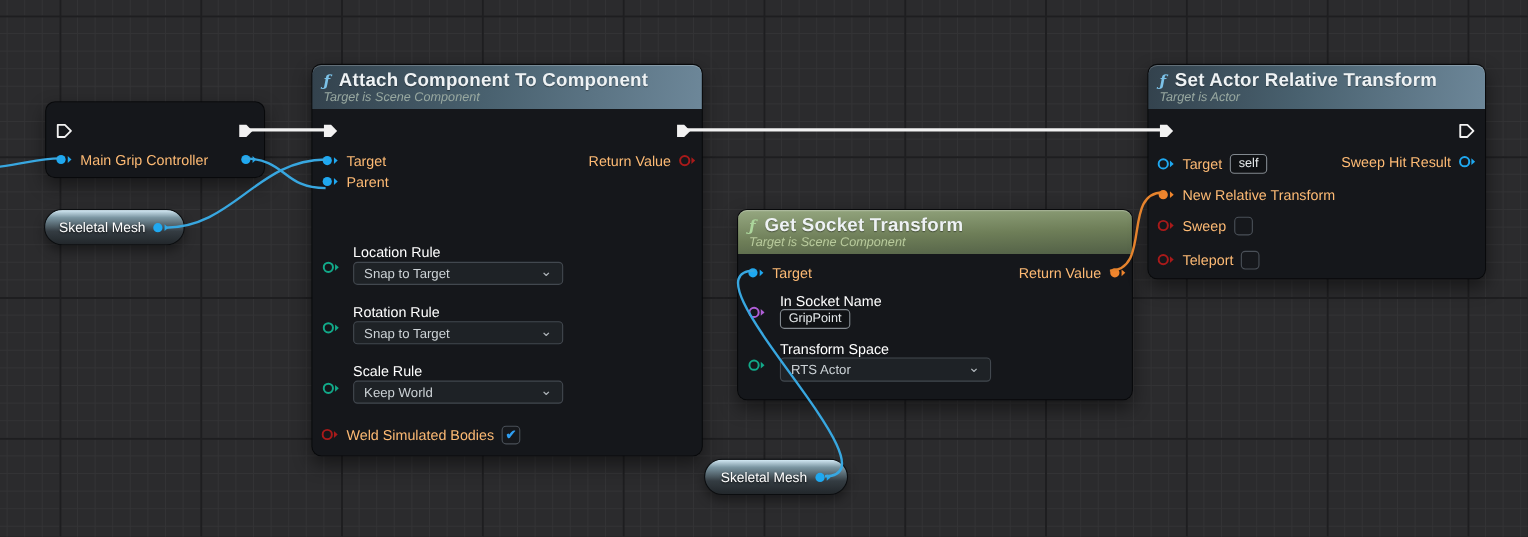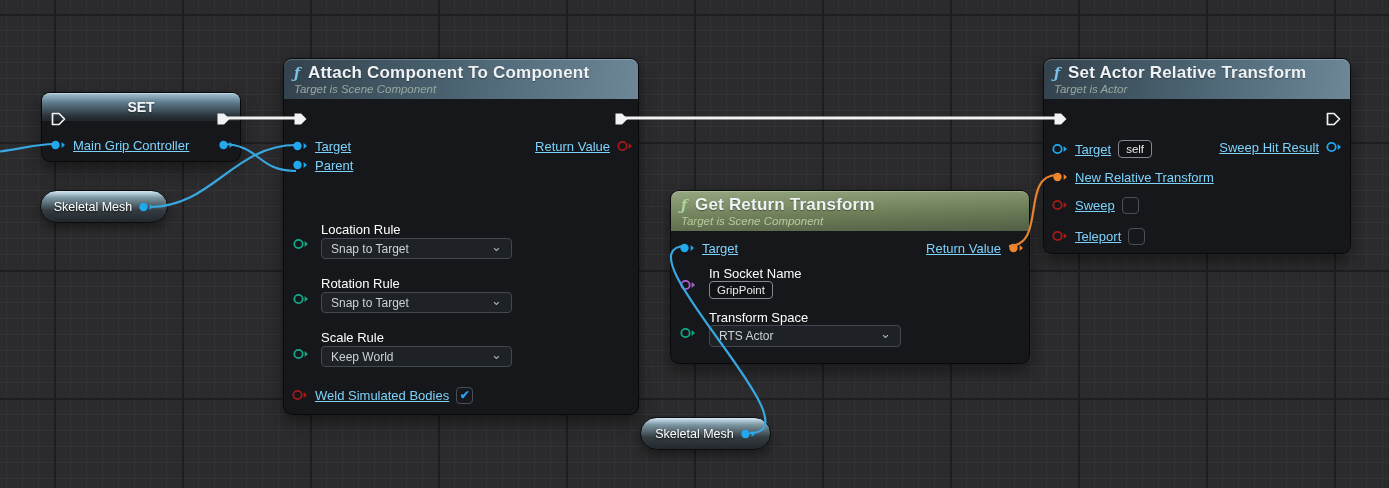--- a/index.html
+++ b/index.html
@@ -32,21 +32,21 @@
   .hdr-blue{background:linear-gradient(97deg,#33424d 0%,#49616f 45%,#6d8799 100%);}
   .hdr-green{background:linear-gradient(178deg,#96a881 0%,#6e7e58 55%,#515f46 100%);}
   .title-row{display:flex;align-items:baseline;gap:8px;}
   .node-title{font-size:17px;font-weight:bold;color:#eef2f4;text-shadow:0 1px 1px rgba(0,0,0,.4);letter-spacing:.2px;}
   .fn-icon{font-family:"DejaVu Serif",serif;font-style:italic;font-weight:bold;font-size:14px;}
   .fn-blue{color:#7cc2e8;} .fn-green{color:#abd59b;}
   .node-sub{font-size:11.5px;font-style:italic;margin-top:0px;}
   .sub-blue{color:#98a8a0;} .sub-green{color:#b8ca9c;}
   .row{position:absolute;height:20px;display:flex;align-items:center;gap:7px;
        font-size:13px;color:#dde2e5;white-space:nowrap;}
-  .row-label{color:#7dd3fc;text-decoration:underline;}
+  .row-label{color:#fdba74;}
   .sec-label{position:absolute;font-size:13px;color:#ffffff;white-space:nowrap;}
   .pin{display:inline-block;width:16px;height:12px;flex:0 0 auto;}
   .pin-exec{position:absolute;width:15px;height:16px;}
   .dropdown{
     position:absolute;box-sizing:border-box;height:21px;
     background:#1e2226;border:1px solid #42484f;border-radius:4px;
     display:flex;align-items:center;justify-content:space-between;
     padding:0 9px;font-size:12px;color:#ccd2d6;
   }
   .chev{color:#aeb4b9;font-size:13px;line-height:10px;transform:translateY(-2px);}
@@ -75,23 +75,20 @@
     font-size:14px;font-weight:bold;color:#f2f6f8;text-shadow:0 1px 2px rgba(0,0,0,.5);
   }
   .rv-row{justify-content:flex-end;}
 </style>
 </head>
 <body>
 
 <div id="canvas">
 
   <div class="node" style="left:41px;top:92px;width:198px;height:68px;">
-    <div class="hdr-set">
-      <span>SET</span>
-    </div>
     <span class="pin-exec" style="left:9px;top:18px;"><svg width="15" height="16">
           <polygon points="1.5,2.5 8,2.5 13.5,8 8,13.5 1.5,13.5" fill="none" stroke="#f2f2f2" stroke-width="1.7" stroke-linejoin="round"></polygon>
         </svg></span>
     <span class="pin-exec" style="right:9px;top:18px;"><svg width="15" height="16">
           <polygon points="1.5,2.5 8,2.5 13.5,8 8,13.5 1.5,13.5" fill="#f2f2f2"></polygon>
         </svg></span>
     <div class="row" style="left:8px;top:42px;right:6px;justify-content:space-between;">
       <span style="display:flex;align-items:center;gap:7px;">
         <span class="pin"><svg width="16" height="12">
               <circle cx="5.5" cy="6" r="4.2" fill="#1fa8f0"></circle>
@@ -190,21 +187,21 @@
       <span class="checkbox">
         <span>✔</span>
       </span>
     </div>
   </div>
 
   <div class="node" style="left:670px;top:190px;width:358px;height:172px;">
     <div class="node-header hdr-green">
       <div class="title-row">
         <span class="fn-icon fn-green">ƒ</span>
-        <span class="node-title">Get Return Transform</span>
+        <span class="node-title">Get Socket Transform</span>
       </div>
       <div class="node-sub sub-green">Target is Scene Component</div>
     </div>
     <div class="row" style="left:8px;top:47px;">
       <span class="pin"><svg width="16" height="12">
             <circle cx="5.5" cy="6" r="4.2" fill="#1fa8f0"></circle>
             <path d="M11.6,2.9 L15,6 L11.6,9.1 Z" fill="#1fa8f0"></path>
           </svg></span>
       <span class="row-label">Target</span>
     </div>

